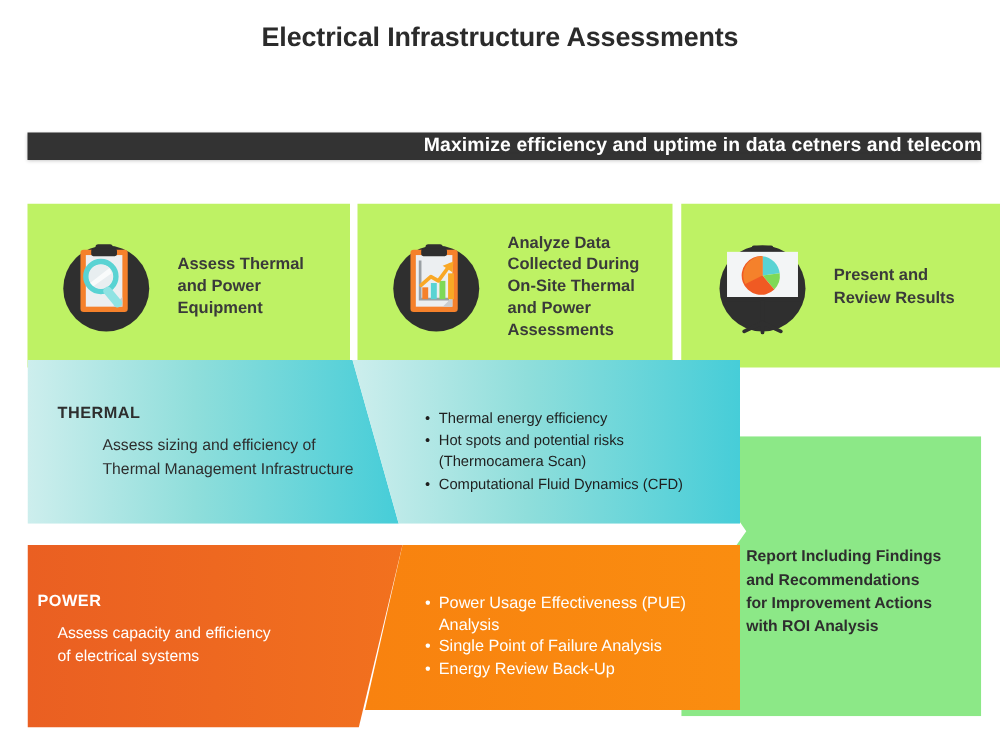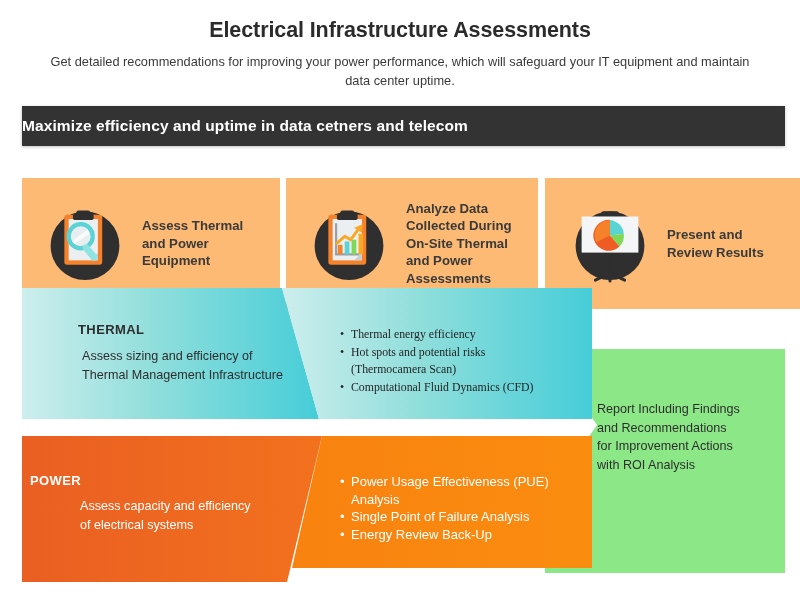--- a/index.html
+++ b/index.html
@@ -41,43 +41,42 @@
     text-align: center;
     font-size: 12.8px;
     line-height: 19px;
     color: #3a3a3a;
   }
   .banner {
     position: absolute;
     left: 22px;
     top: 106px;
     width: 763px;
-    height: 40px;
+    height: 22px;
     background: #333333;
     display: flex;
     align-items: center;
-    justify-content: flex-start;
+    justify-content: flex-end;
     box-shadow: 0 1px 3px rgba(0,0,0,0.25);
     text-decoration: underline;
   }
   .banner-text {
     color: #ffffff;
     font-size: 15.5px;
     font-weight: bold;
     letter-spacing: 0.1px;
   }
 
   
   .gray-panel {
     position: absolute;
-    background: #fdba74;
+    background: #bef264;
     box-sizing: border-box;
     display: flex;
     align-items: center;
-    margin-top: 15px;
   }
   #panel-1 { left: 22px;  top: 163px; width: 258px; height: 131px; }
   #panel-2 { left: 286px; top: 163px; width: 252px; height: 131px; }
   #panel-3 { left: 545px; top: 163px; width: 263px; height: 131px; }
 
   .panel-icon {
     width: 86px;
     height: 86px;
     margin-left: 20px;
     flex: 0 0 auto;
@@ -103,72 +102,69 @@
   .band svg { display: block; width: 100%; height: 100%; }
 
   .band-text {
     position: absolute;
     pointer-events: none;
   }
   #thermal-heading {
     left: 46px; top: 322px;
     font-size: 13px; font-weight: bold; color: #2e2e2e;
     letter-spacing: 0.4px;
-    margin-left: 32px;
   }
   #thermal-desc {
     left: 46px; top: 347px;
     font-size: 12.6px; line-height: 19px; color: #2e2e2e;
     white-space: pre-line;
     margin-left: 36px;
   }
   #thermal-bullets {
     left: 340px; top: 326px;
-    font-size: 11.8px; line-height: 17.5px; color: #1f1f1f; font-family: Liberation Serif, serif;
+    font-size: 11.8px; line-height: 17.5px; color: #1f1f1f;
   }
   #power-heading {
     left: 30px; top: 473px;
     font-size: 13px; font-weight: bold; color: #ffffff;
     letter-spacing: 0.4px;
   }
   #power-desc {
     left: 46px; top: 497px;
     font-size: 12.6px; line-height: 19px; color: #ffffff;
     white-space: pre-line;
-    margin-left: 34px;
   }
   #power-bullets {
     left: 340px; top: 473px;
     font-size: 13px; line-height: 17.5px; color: #ffffff;
   }
   #green-text {
-    left: 597px; top: 400px;
+    left: 597px; top: 436px;
     width: 180px;
     font-size: 12.6px; line-height: 18.5px;
-    font-weight: normal; color: #2e2e2e;
+    font-weight: bold; color: #2e2e2e;
     white-space: pre-line;
   }
 
   ul.bullets { list-style: none; margin: 0; padding: 0; }
   ul.bullets li { position: relative; padding-left: 11px; white-space: pre-line; }
   ul.bullets li::before {
     content: "\2022";
     position: absolute;
     left: 0;
     top: 0;
   }
 </style>
 </head>
 <body>
 
 <div id="infographic">
 
   <div class="page-title">Electrical Infrastructure Assessments</div>
 
-  <div class="page-subtitle">Get detailed recommendations for improving your power performance, which will safeguard your IT equipment and maintain data center uptime.</div>
 
   <div class="banner">
     <span class="banner-text">Maximize efficiency and uptime in data cetners and telecom</span>
   </div>
 
   <div class="gray-panel" id="panel-1">
     <span class="panel-icon">
       <svg viewBox="0 0 100 100">
         <circle cx="50" cy="52" r="40" fill="#2f2f2f"></circle>
         <rect x="26" y="16" width="44" height="58" rx="3" fill="#f5812b"></rect>

